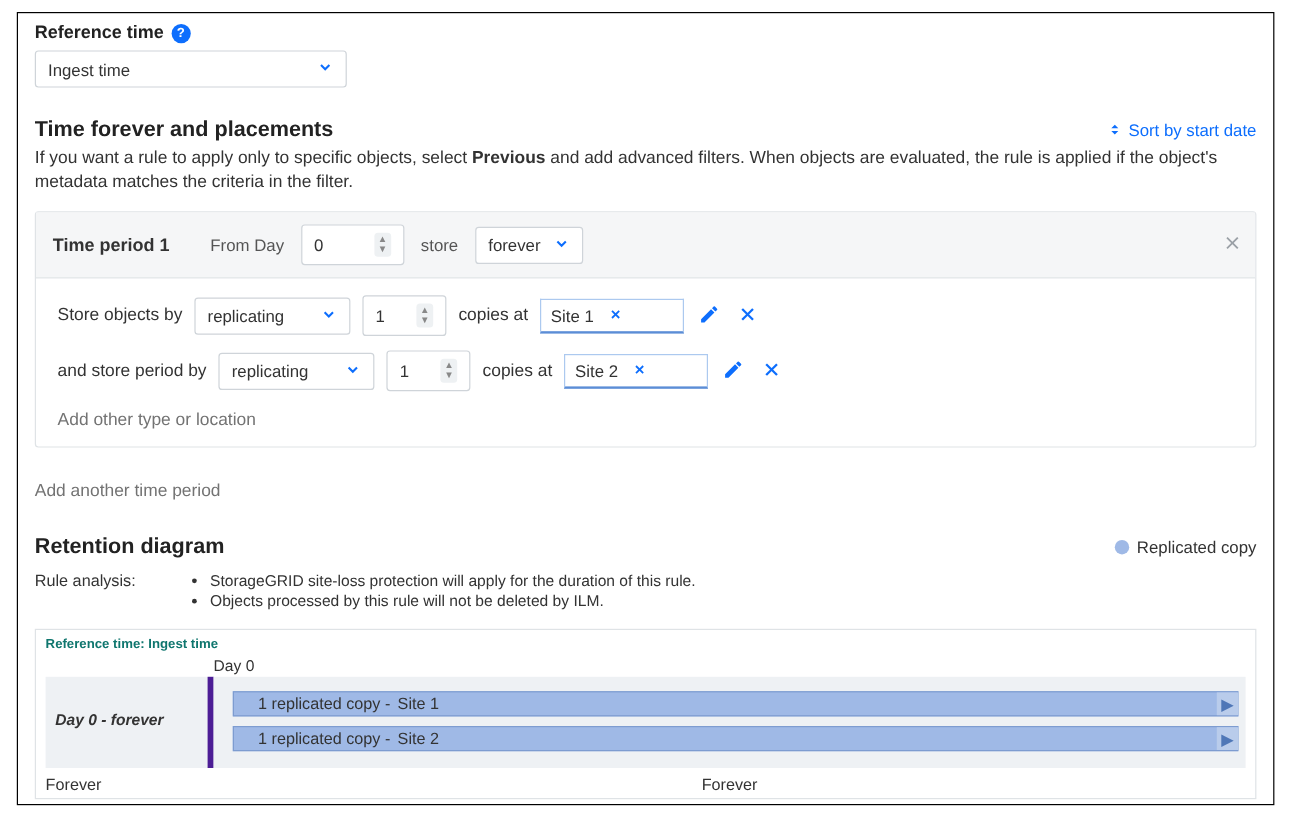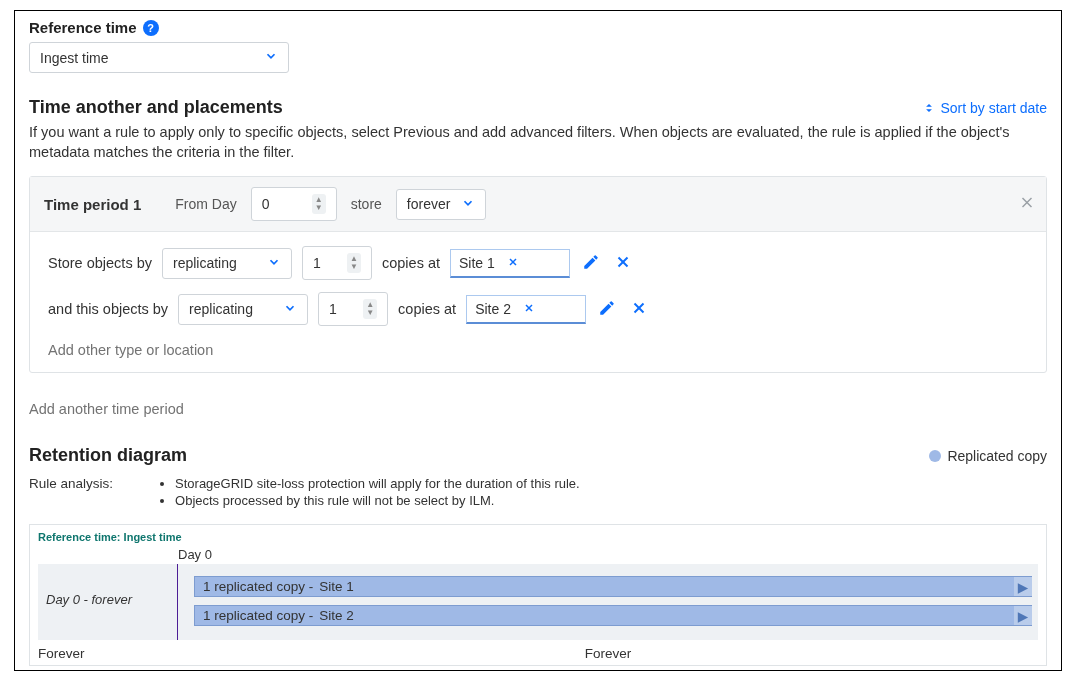--- a/index.html
+++ b/index.html
@@ -15,21 +15,21 @@
   .select-md { width: 90px; }
   .chev { color:#0d6efd; }
   .num-input { width: 86px; }
   .spinner { display:flex; flex-direction:column; color:#888; font-size:8px; line-height:8px; background:#eef1f3; padding:2px 3px; border-radius:3px; }
 
   .heading-row { display:flex; justify-content:space-between; align-items:center; margin-top: 24px; }
   .heading { font-size: 18px; font-weight: 600; color:#222; }
   .sort-link { color:#0d6efd; font-size:14px; font-weight:500; cursor:pointer; display:flex; align-items:center; gap:4px; }
 
   .description { font-size:14.5px; color:#333; line-height:20px; margin-top:4px; }
-  .description b { font-weight:400;text-align:right; }
+  .description b { font-weight:700;text-align:right; }
 
   .period-card { border:1px solid #dfe3e6; border-radius:3px; margin-top:14px; }
   .period-header { background:#f5f6f7; border-bottom:1px solid #e3e6e8; padding:10px 14px; display:flex; align-items:center; gap:14px; position:relative; }
   .period-title { font-weight:700; font-size:15px; margin-right:20px; }
   .muted-label { color:#555; font-size:14px; }
   .close-x { position:absolute; right:10px; top:50%; transform:translateY(-50%); color:#9aa0a6; cursor:pointer; }
 
   .placement-body { padding: 14px 18px; }
   .placement-row { display:flex; align-items:center; gap:10px; margin-bottom:12px; flex-wrap:wrap; }
   .row-label { color:#333; font-size:14.5px; }
@@ -50,23 +50,23 @@
   .analysis-label { font-size:13.5px; }
   .analysis-list { list-style:disc; padding-left:16px; font-size:13px; }
   .analysis-list li { margin-bottom:2px; }
 
   .diagram { border:1px solid #dfe3e6; margin-top:14px; padding:6px 8px 4px 8px; position:relative; }
   .ref-line { font-size:11px; font-weight:600; color:#0f766e; margin-bottom:4px; }
   .ref-line span.val { font-weight:600; }
   .day-label { font-size:13px; color:#333; margin-left:140px; margin-bottom:2px; }
 
   .diagram-body { display:flex; border-top:0; }
-  .diag-left { width:140px; background:#eef1f4; border-right:1px solid #4c1d95; font-size:13px; font-style:italic; color:#333; padding:28px 8px; }
+  .diag-left { width:140px; background:#eef1f4; border-right:5px solid #4c1d95; font-size:13px; font-style:italic; color:#333; padding:28px 8px;font-weight:bold; }
   .diag-right { flex:1; padding:12px 6px 6px 16px; background:#eef1f4; }
-  .bar { background:#9fb9e6; border:1px solid #7d9cd0; padding:2px 8px; font-size:13.5px; color:#333; margin-bottom:8px; position:relative; display:flex; align-items:center; gap:6px; }
+  .bar { background:#9fb9e6; border:1px solid #7d9cd0; padding:2px 20px; font-size:13.5px; color:#333; margin-bottom:8px; position:relative; display:flex; align-items:center; gap:6px; }
   .bar .site-strong { font-weight:400; }
   .bar .arrow-end { position:absolute; right:-1px; top:0; bottom:0; width:18px; background:#b9cceb; display:flex; align-items:center; justify-content:center; color:#4f77b7; }
 
   .duration-row { display:flex; font-size:13.5px; color:#333; margin-top:6px; }
   .duration-row .dur-label { width:140px; }
   .duration-row .forever { flex:1; text-align:center; }
 </style>
 </head>
 <body>
 
@@ -81,21 +81,21 @@
     <span>Ingest time</span>
     <span class="chev">
       <svg width="14" height="14" viewBox="0 0 24 24" fill="none" stroke="currentColor" stroke-width="3">
           <polyline points="6 9 12 15 18 9"></polyline>
         </svg>
     </span>
   </div>
 
   
   <div class="heading-row">
-    <div class="heading">Time another and placements</div>
+    <div class="heading">Time forever and placements</div>
     <div class="sort-link">
       <svg width="14" height="14" viewBox="0 0 24 24" fill="#0d6efd">
           <path d="M7 14l5 5 5-5H7zM7 10l5-5 5 5H7z"></path>
         </svg>
       <span>Sort by start date</span>
     </div>
   </div>
   <p class="description">
     <span>If you want a rule to apply only to specific objects, select </span><b>Previous</b><span> and add advanced filters. When objects are evaluated, the rule is applied if the object's metadata matches the criteria in the filter.</span>
   </p>
@@ -161,21 +161,21 @@
         <span class="icon-btn">
           <svg width="18" height="18" viewBox="0 0 24 24" fill="none" stroke="currentColor" stroke-width="2.5">
               <line x1="18" y1="6" x2="6" y2="18"></line>
               <line x1="6" y1="6" x2="18" y2="18"></line>
             </svg>
         </span>
       </div>
 
       
       <div class="placement-row">
-        <span class="row-label">and this objects by</span>
+        <span class="row-label">and store period by</span>
         <div class="select select-sm">
           <span>replicating</span>
           <span class="chev">
             <svg width="14" height="14" viewBox="0 0 24 24" fill="none" stroke="currentColor" stroke-width="3">
                 <polyline points="6 9 12 15 18 9"></polyline>
               </svg>
           </span>
         </div>
         <div class="num-input" style="width:70px">
           <span>1</span>
@@ -216,21 +216,21 @@
     <div class="legend">
       <span class="legend-dot"></span>
       <span>Replicated copy</span>
     </div>
   </div>
 
   <div class="analysis-row">
     <span class="analysis-label">Rule analysis:</span>
     <ul class="analysis-list">
       <li>StorageGRID site-loss protection will apply for the duration of this rule.</li>
-      <li>Objects processed by this rule will not be select by ILM.</li>
+      <li>Objects processed by this rule will not be deleted by ILM.</li>
     </ul>
   </div>
 
   <div class="diagram">
     <div class="ref-line">
       <span>Reference time:</span>
       <span class="val">Ingest time</span>
     </div>
     <div class="day-label">Day 0</div>
     <div class="diagram-body">

